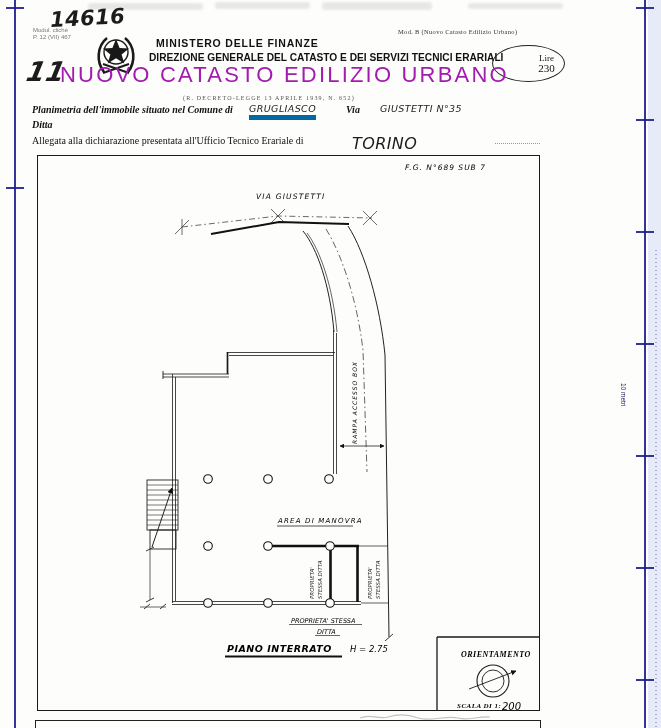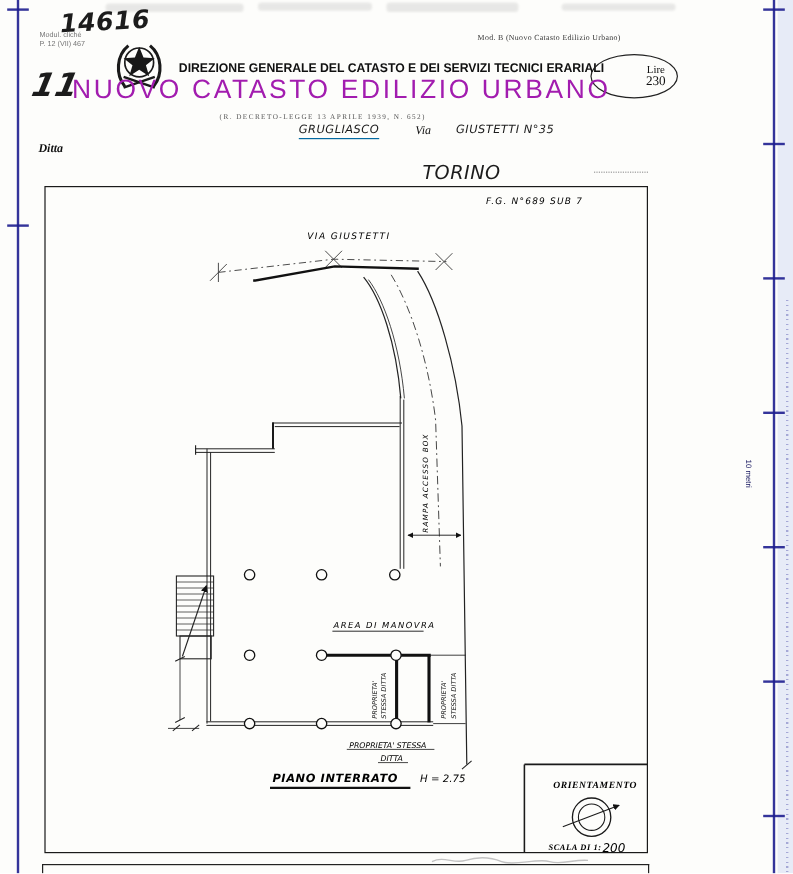--- a/index.html
+++ b/index.html
@@ -5,21 +5,21 @@
   html,body{margin:0;padding:0;background:#ffffff;}
   .page{position:relative;width:661px;height:728px;background:#fdfdfb;overflow:hidden;
         font-family:"Liberation Serif",serif;color:#111;}
   .abs{position:absolute;}
   .sans{font-family:"Liberation Sans",sans-serif;}
   .serif{font-family:"Liberation Serif",serif;}
   .hw{font-family:"DejaVu Sans",sans-serif;font-style:italic;letter-spacing:.4px;color:#1c1c1c;}
   .ghost{position:absolute;background:#8a8a8a;opacity:.18;filter:blur(1px);border-radius:3px;}
   .brule{position:absolute;top:0;width:1.8px;height:728px;background:#1e1e8f;opacity:.9;}
   .bcross{position:absolute;height:1.6px;width:18px;background:#1e1e8f;opacity:.9;}
-  .u{border-bottom:1px solid #0369a1;padding-bottom:1px;}
+  .u{border-bottom:5px solid #0369a1;padding-bottom:1px;}
   .nowrap{white-space:nowrap;}
 </style>
 </head>
 <body>
 
 <div class="page">
 
   <div class="ghost" style="left:88px;top:3px;width:115px;height:7px;"></div>
   <div class="ghost" style="left:215px;top:2px;width:95px;height:7px;"></div>
   <div class="ghost" style="left:322px;top:2px;width:110px;height:8px;"></div>
@@ -53,41 +53,44 @@
   <svg class="abs" style="left:94px;top:32px;" width="44" height="46" viewBox="0 0 44 46">
     <g stroke="#1a1a1a" fill="none">
       <path d="M10,40 C2,30 3,14 13,6" stroke-width="2.6"></path>
       <path d="M34,40 C42,30 41,14 31,6" stroke-width="2.6"></path>
       <path d="M9,41 L35,32 M9,32 L35,41" stroke-width="2"></path>
       <circle cx="22" cy="20" r="12" stroke-width="1.4"></circle>
     </g>
     <path fill="#181818" d="M22,7 L25.6,16 L35,16.5 L27.6,22.4 L30.3,31.5 L22,26.2 L13.7,31.5 L16.4,22.4 L9,16.5 L18.4,16 Z"></path>
   </svg>
 
+  <div class="abs sans" style="left:156px;top:37px;font-size:10.5px;font-weight:bold;letter-spacing:.8px;">MINISTERO DELLE FINANZE</div>
   <div class="abs sans nowrap" style="left:149px;top:51px;font-size:10.5px;font-weight:bold;letter-spacing:0;transform:scaleX(.97);transform-origin:0 0;">DIREZIONE GENERALE DEL CATASTO E DEI SERVIZI TECNICI ERARIALI</div>
 
   <div class="abs serif" style="left:398px;top:28px;font-size:6.5px;color:#333;letter-spacing:.3px;">Mod. B (Nuovo Catasto Edilizio Urbano)</div>
 
   <div class="abs" style="left:492px;top:45px;width:35px;height:35px;border:1.6px solid #222;border-radius:50%;
               display:flex;flex-direction:column;align-items:center;justify-content:center;line-height:1;padding-left:36px;">
     <span class="serif" style="font-size:9px;">Lire</span>
     <span class="serif" style="font-size:11px;">230</span>
   </div>
 
   <div class="abs hw" style="left:27px;top:56px;font-size:27px;font-weight:bold;transform:skewX(-12deg);">11</div>
 
   <div class="abs sans nowrap" style="left:60px;top:62px;font-size:22px;letter-spacing:2.2px;color:#a21caf;">NUOVO CATASTO EDILIZIO URBANO</div>
   <div class="abs serif" style="left:183px;top:95px;font-size:6px;letter-spacing:1.2px;color:#555;">(R. DECRETO-LEGGE 13 APRILE 1939, N. 652)</div>
 
+  <div class="abs serif" style="left:32px;top:104px;font-size:10px;font-style:italic;font-weight:bold;">Planimetria dell'immobile situato nel Comune di</div>
   <div class="abs hw u" style="left:249px;top:103px;font-size:9.5px;">GRUGLIASCO</div>
-  <div class="abs serif" style="left:346px;top:104px;font-size:10px;font-style:italic;font-weight:normal;">Via</div>
+  <div class="abs serif" style="left:346px;top:104px;font-size:10px;font-style:italic;font-weight:bold;">Via</div>
   <div class="abs hw" style="left:380px;top:103px;font-size:9.5px;">GIUSTETTI N°35</div>
 
   <div class="abs serif" style="left:32px;top:119px;font-size:10px;font-style:italic;font-weight:bold;">Ditta</div>
 
+  <div class="abs serif" style="left:32px;top:135px;font-size:10px;">Allegata alla dichiarazione presentata all'Ufficio Tecnico Erariale di</div>
   <div class="abs hw" style="left:352px;top:134px;font-size:16px;">TORINO</div>
   <div class="abs" style="left:495px;top:137px;width:45px;border-bottom:1px dotted #999;height:6px;"></div>
 
   <div class="abs" style="left:37px;top:155px;width:503px;height:556px;border:1.8px solid #1a1a1a;box-sizing:border-box;"></div>
 
   <svg class="abs" style="left:37px;top:155px;" width="503" height="556" viewBox="37 155 503 556">
     <defs>
       <marker id="arr" viewBox="0 0 10 10" refX="9" refY="5" markerWidth="6" markerHeight="6" orient="auto-start-reverse">
         <path d="M0,0 L10,5 L0,10 z" fill="#111"></path>
       </marker>

